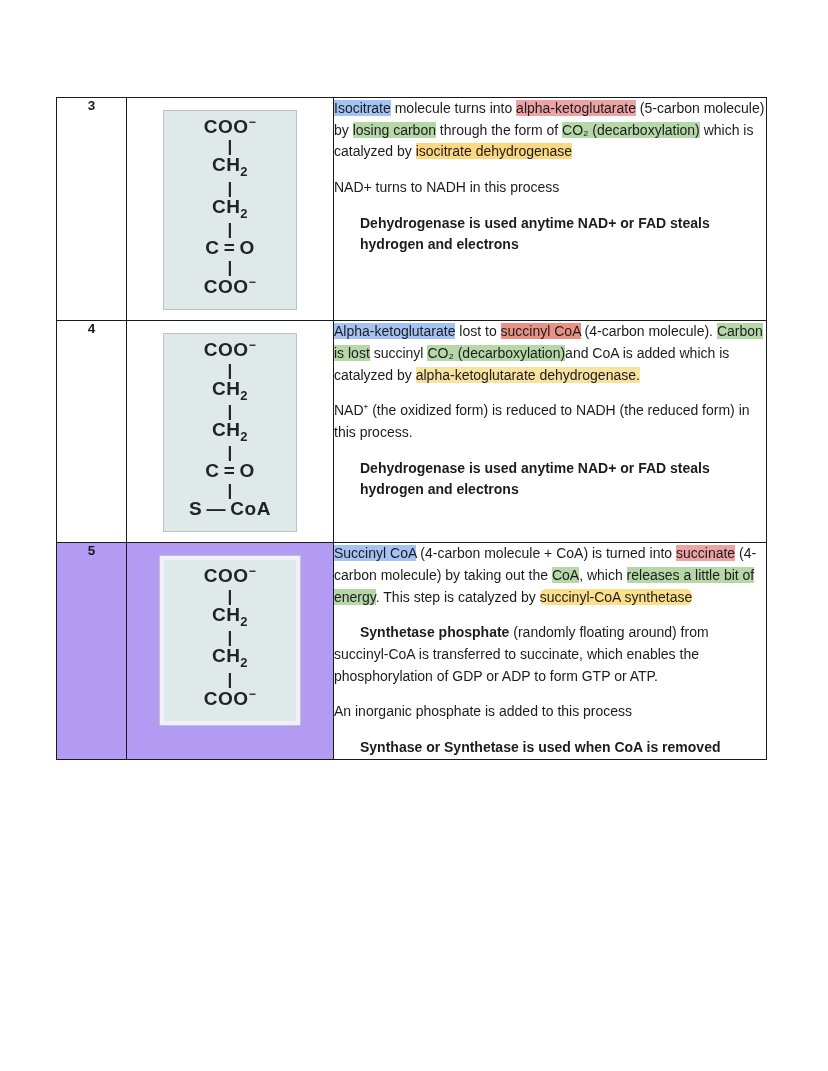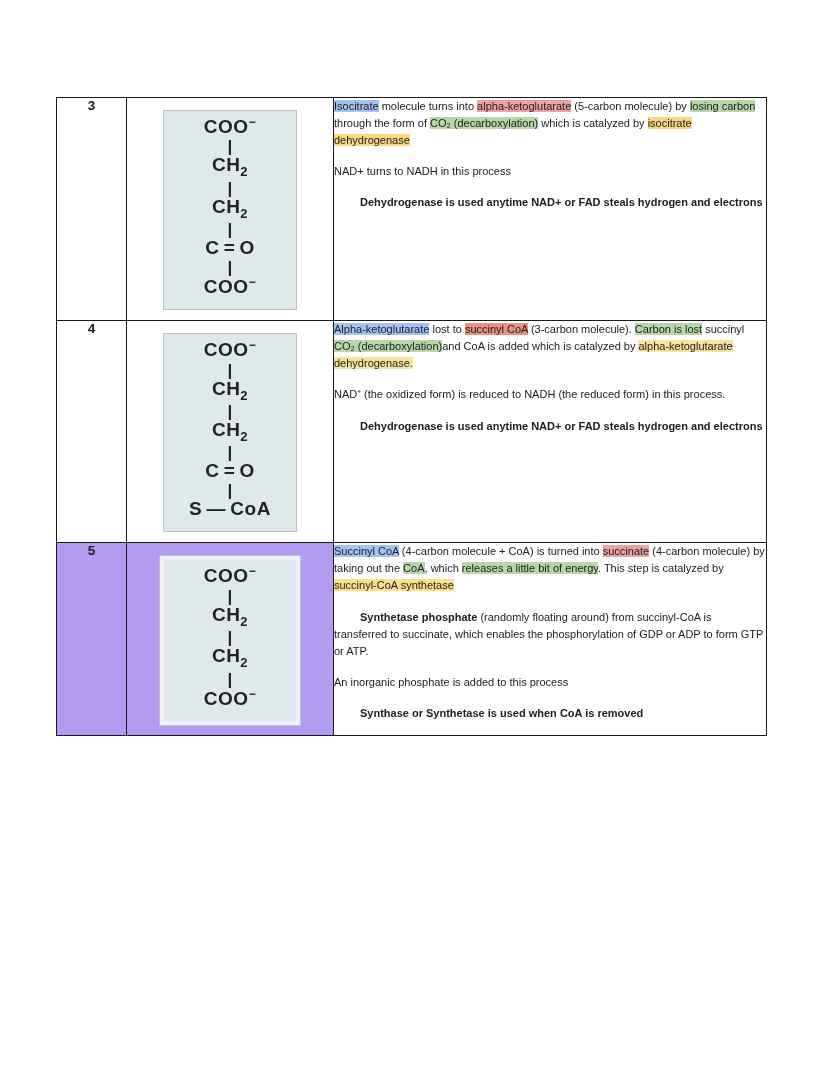--- a/index.html
+++ b/index.html
@@ -46,21 +46,21 @@
     padding-top: 10px;
     color: #1a1a1a;
   }
   td.mol-cell {
     width: 206px;
     padding: 0;
   }
   td.text-cell {
     width: 432px;
     padding: 9px 12px 12px 6px;
-    font-size: 11px;
+    font-size: 14px;
     line-height: 1.55;
     color: #1c1c1c;
   }
 
   tr.row-highlight td {
     background: #b39af2;
   }
 
   
   .mol-box {
@@ -103,21 +103,21 @@
     height: 18px;
   }
 
   
   .hl-blue   { background: #a4c2f4; }
   .hl-red    { background: #eda3a3; }
   .hl-red2   { background: #ea9185; }
   .hl-green  { background: #b6d7a8; }
   .hl-yellow { background: #fbd77f; }
   .hl-yellow2{ background: #f8e2a0; text-align: center; }
-  .hl-yellow3{ background: #fcdf8a; }
+  .hl-yellow3{ background: #fcdf8a; border-radius: 6px; }
 
   .para { margin: 0 0 0 0; }
   .spacer { height: 14px; }
   .bold { font-weight: 700; margin-left: 26px; }
 </style>
 </head>
 <body>
 
 <div class="page">
 
@@ -164,21 +164,21 @@
             <div class="mol-bond">|</div>
             <div class="mol-line">CH<span class="sub">2</span></div>
             <div class="mol-bond">|</div>
             <div class="mol-line">C = O</div>
             <div class="mol-bond">|</div>
             <div class="mol-line">S — CoA</div>
           </div>
         </td>
         <td class="text-cell">
           <div class="para">
-            <span class="hl-blue">Alpha-ketoglutarate</span><span> lost to </span><span class="hl-red2">succinyl CoA</span><span> (3-carbon molecule). </span><span class="hl-green">Carbon is lost</span><span> succinyl </span><span class="hl-green">CO₂ (decarboxylation)</span><span>and CoA is added which is catalyzed by </span><span class="hl-yellow2">alpha-ketoglutarate dehydrogenase.</span>
+            <span class="hl-blue">Alpha-ketoglutarate</span><span> lost to </span><span class="hl-red2">succinyl CoA</span><span> (4-carbon molecule). </span><span class="hl-green">Carbon is lost</span><span> succinyl </span><span class="hl-green">CO₂ (decarboxylation)</span><span>and CoA is added which is catalyzed by </span><span class="hl-yellow2">alpha-ketoglutarate dehydrogenase.</span>
           </div>
           <div class="spacer"></div>
           <div class="para">NAD⁺ (the oxidized form) is reduced to NADH (the reduced form) in this process.</div>
           <div class="spacer"></div>
           <div class="para bold">Dehydrogenase is used anytime NAD+ or FAD steals hydrogen and electrons</div>
         </td>
       </tr>
 
       <tr class="row-highlight">
         <td class="num-cell">

